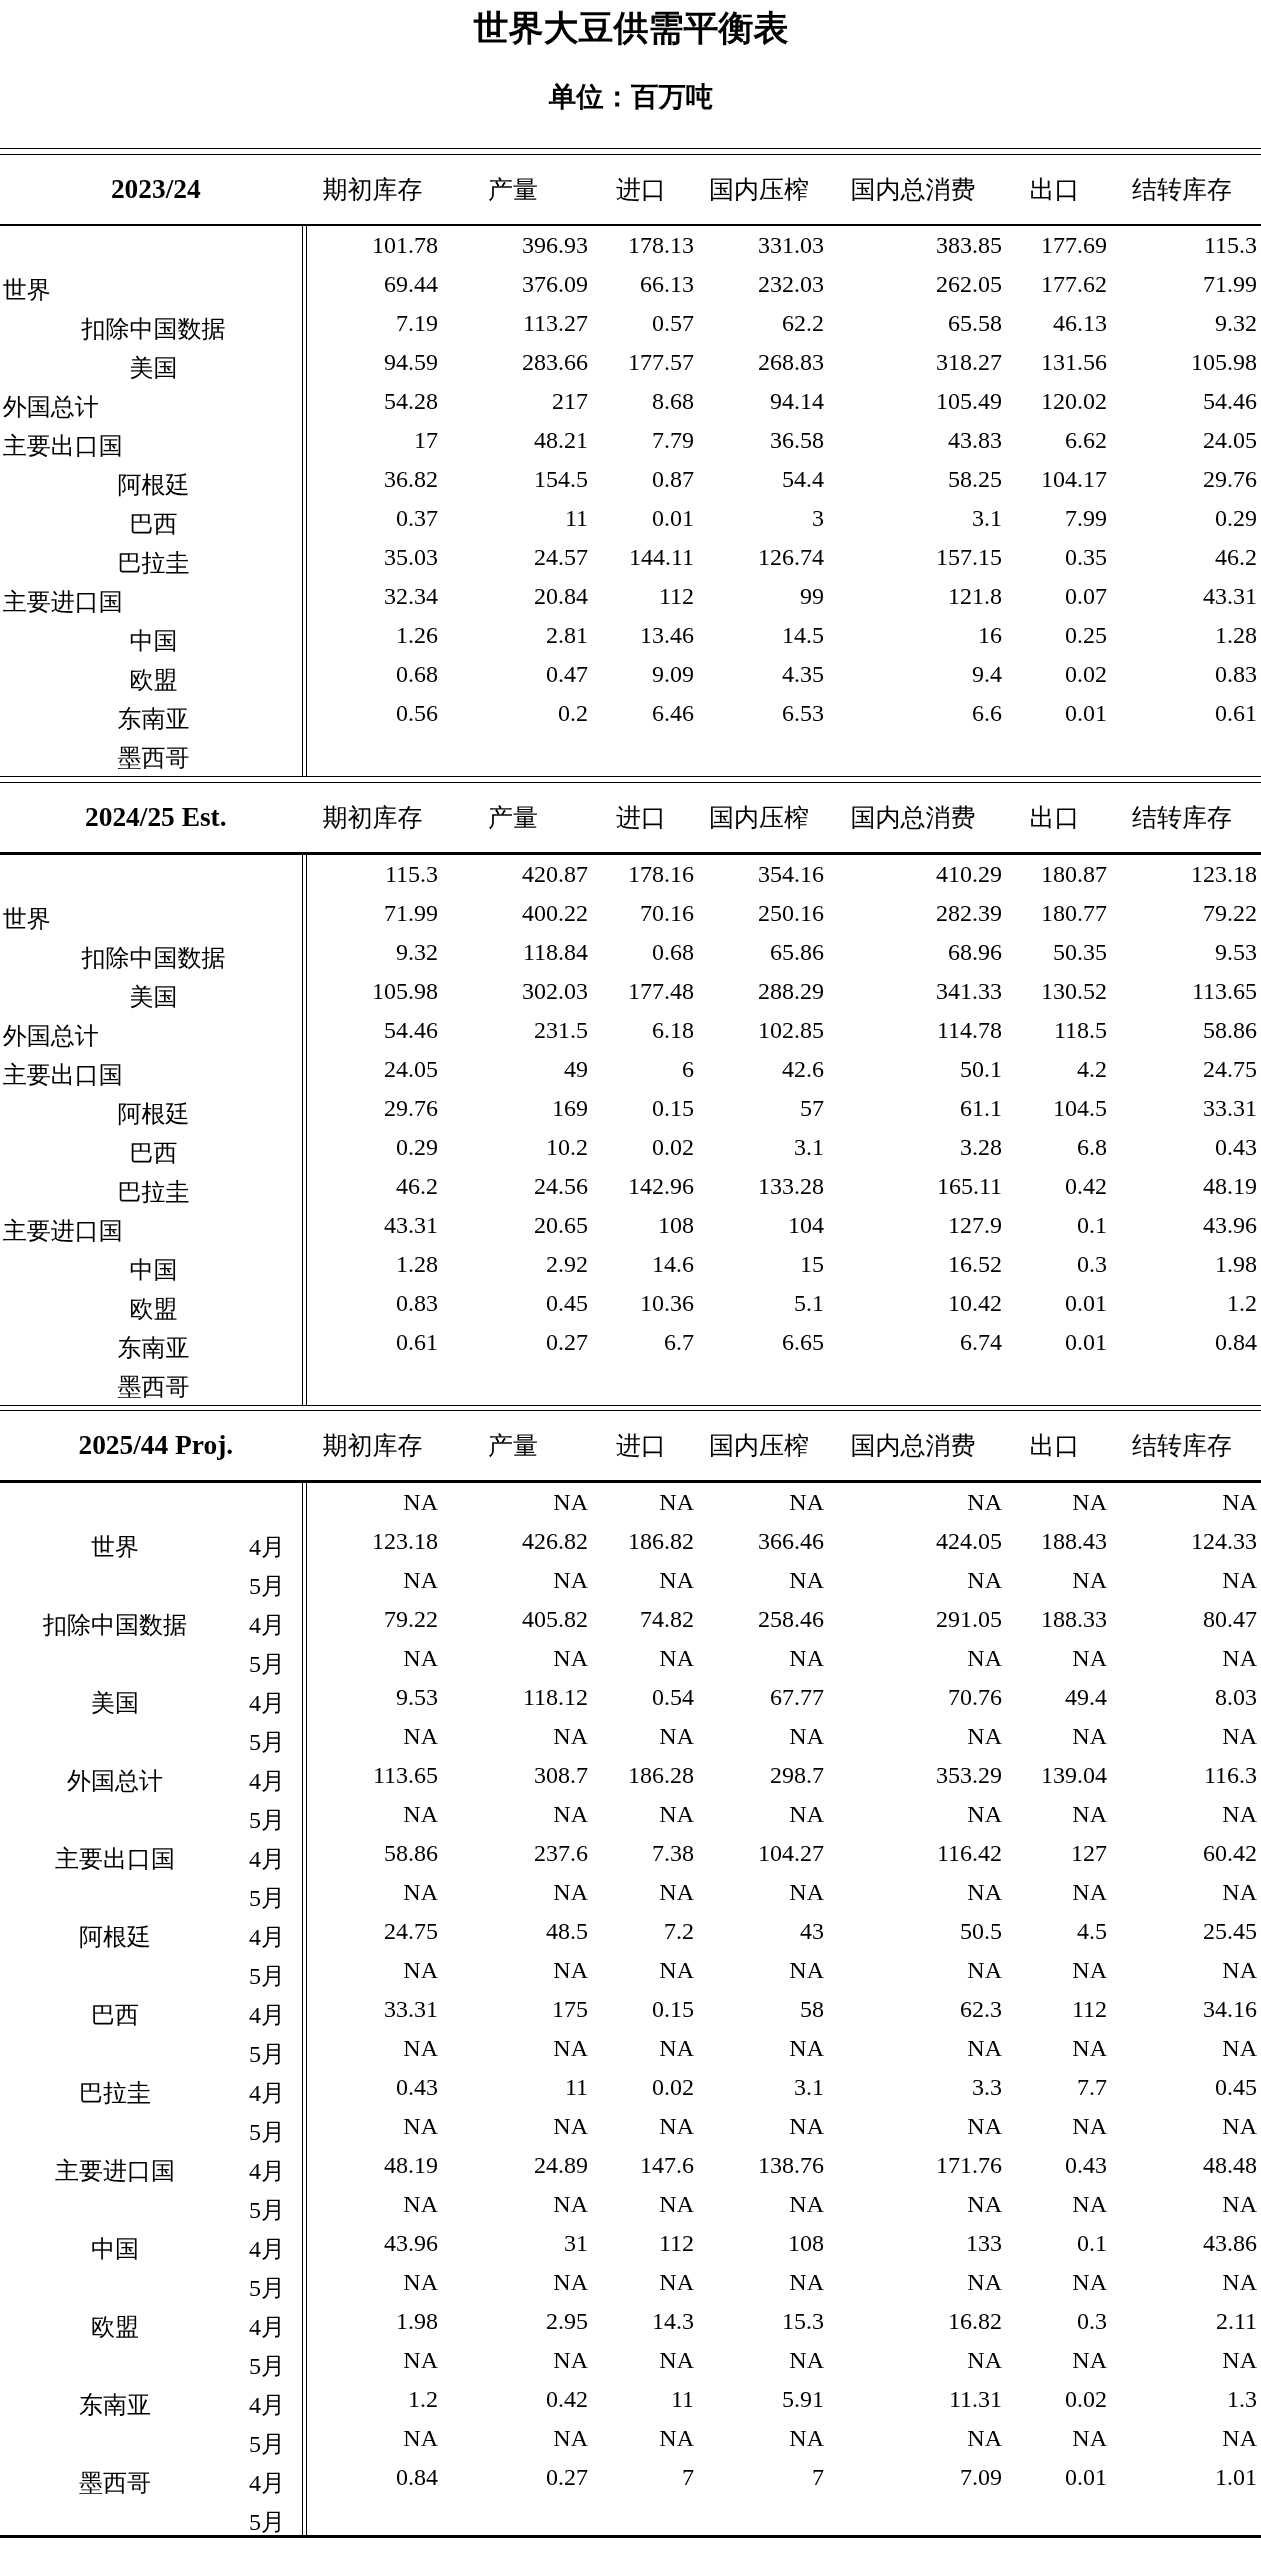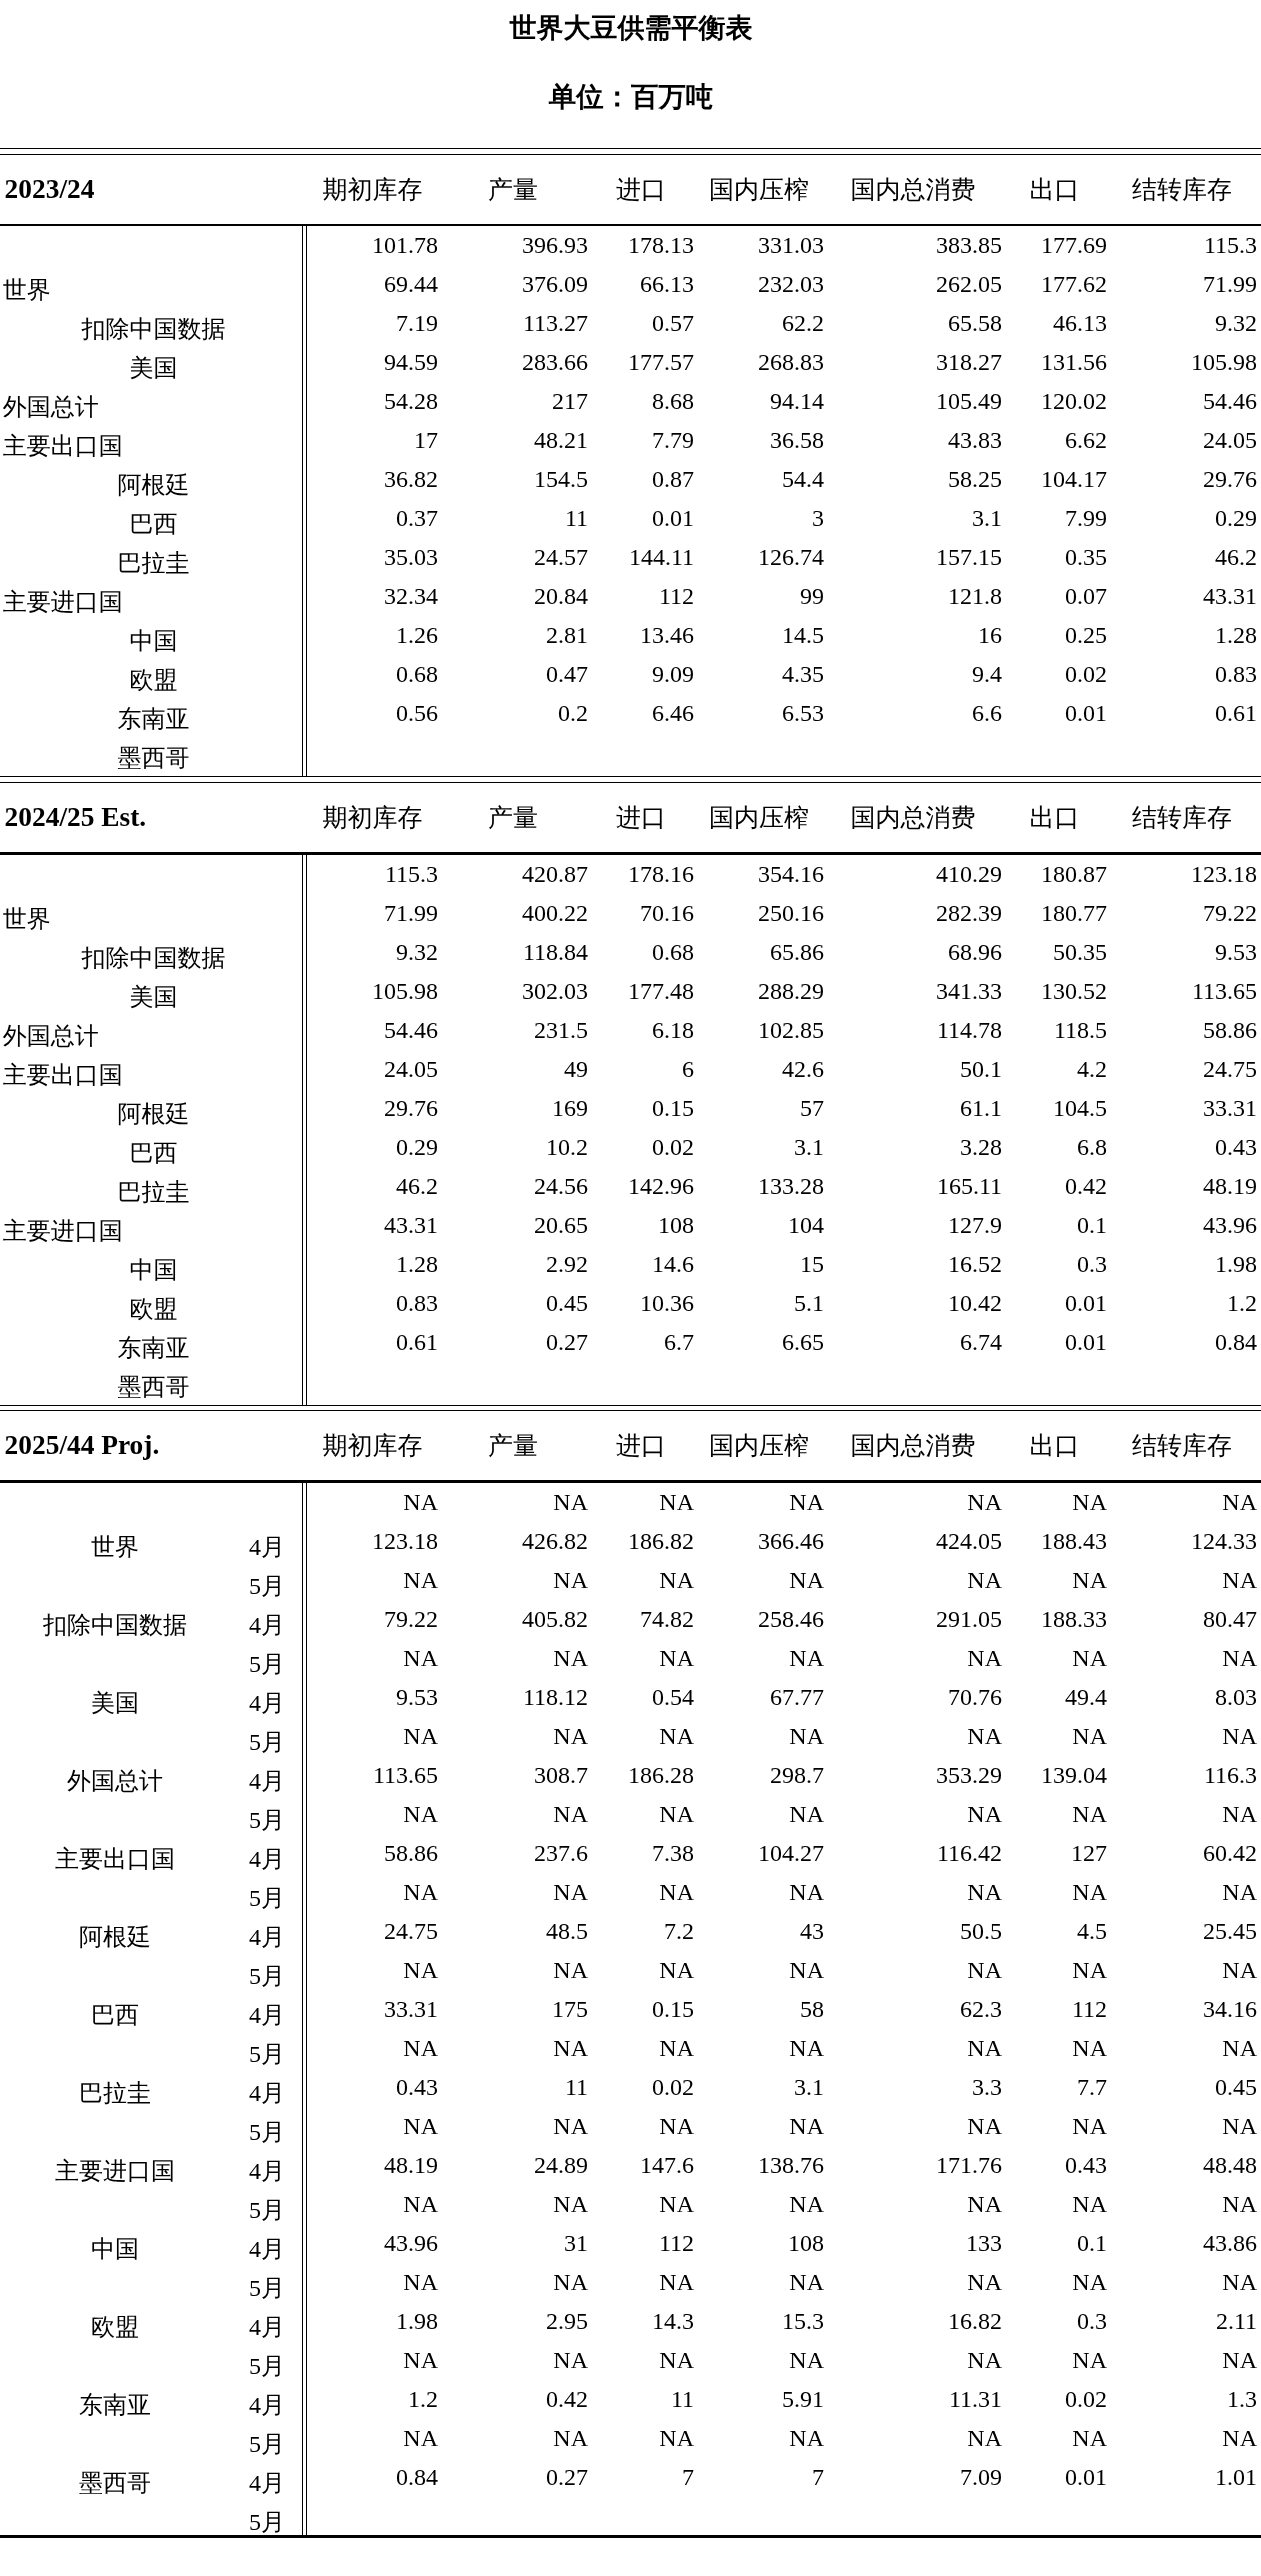--- a/index.html
+++ b/index.html
@@ -6,21 +6,21 @@
   html, body {
     margin: 0; padding: 0;
     background: #ffffff; color: #000000;
     font-family: "Liberation Serif", "DejaVu Serif", serif;
   }
   body { width: 1262px; min-height: 2576px; position: relative; }
 
   .title {
     padding-top: 12px;
     text-align: center;
-    font-size: 27px; font-weight: bold;
+    font-size: 35px; font-weight: bold;
     line-height: 33px;
   }
   .unit {
     margin-top: 37px;
     text-align: center;
     font-size: 27.4px; font-weight: bold;
     line-height: 31px;
   }
 
   .table-wrap { margin-top: 35px; }
@@ -34,21 +34,21 @@
 
   .header-row {
     display: grid;
     grid-template-columns: 307px 131px 150px 106px 130px 178px 105px 150px;
     width: 1256px;
     height: 69px;
     align-items: center;
   }
   .period {
     font-size: 27.4px; font-weight: bold;
-    text-align: left; padding-left: 4.6px;
+    text-align: center; padding-left: 4.6px;
     white-space: nowrap;
   }
   .col-h {
     font-size: 25px;
     text-align: center;
     white-space: nowrap;
   }
 
   .body-rows {
     position: relative;

